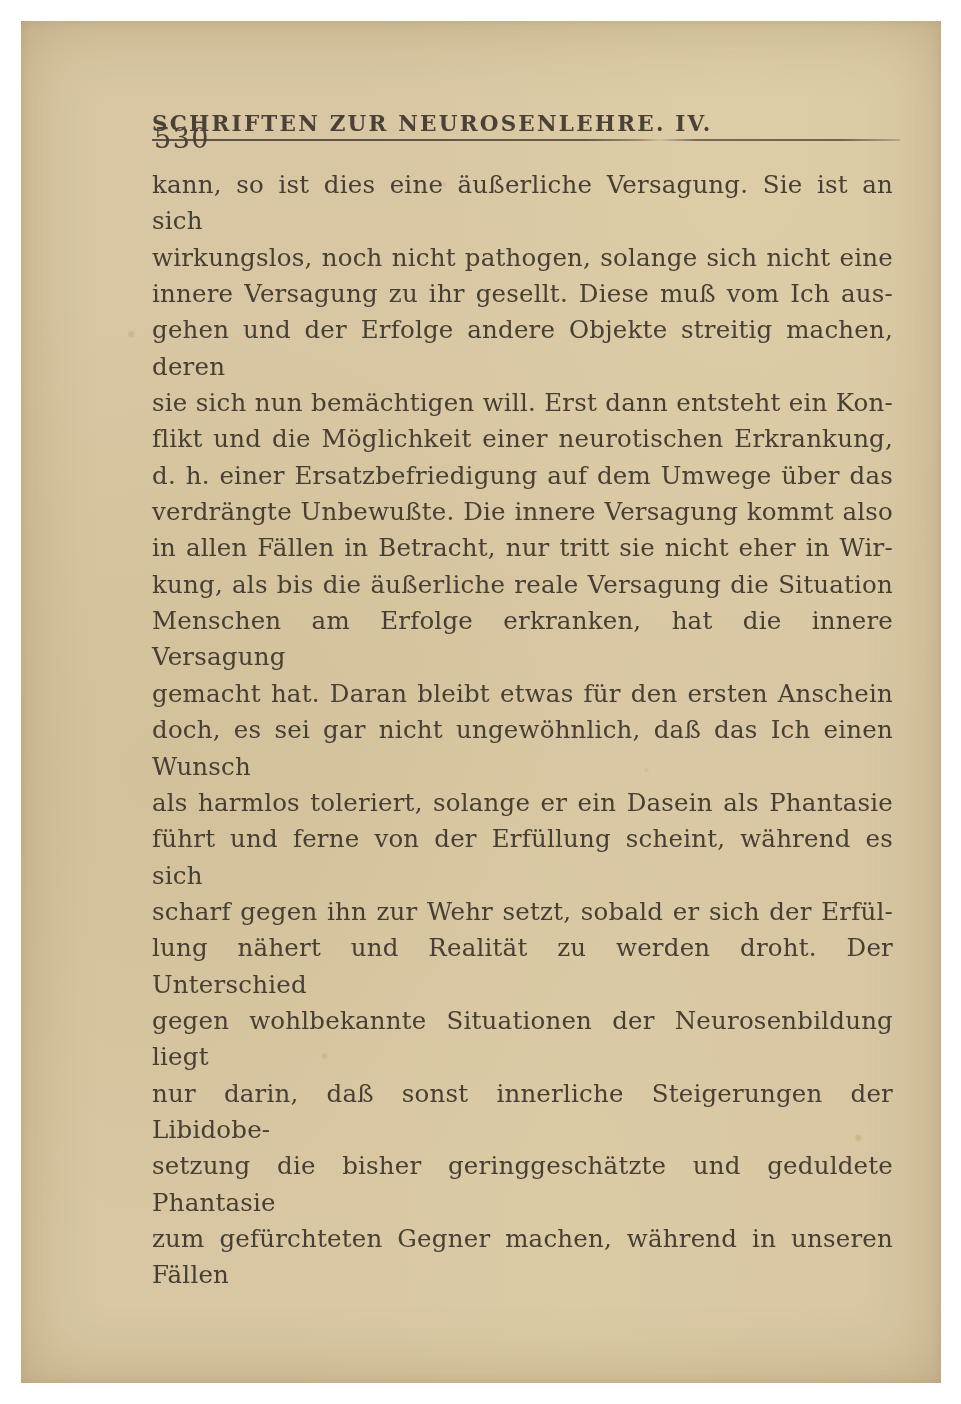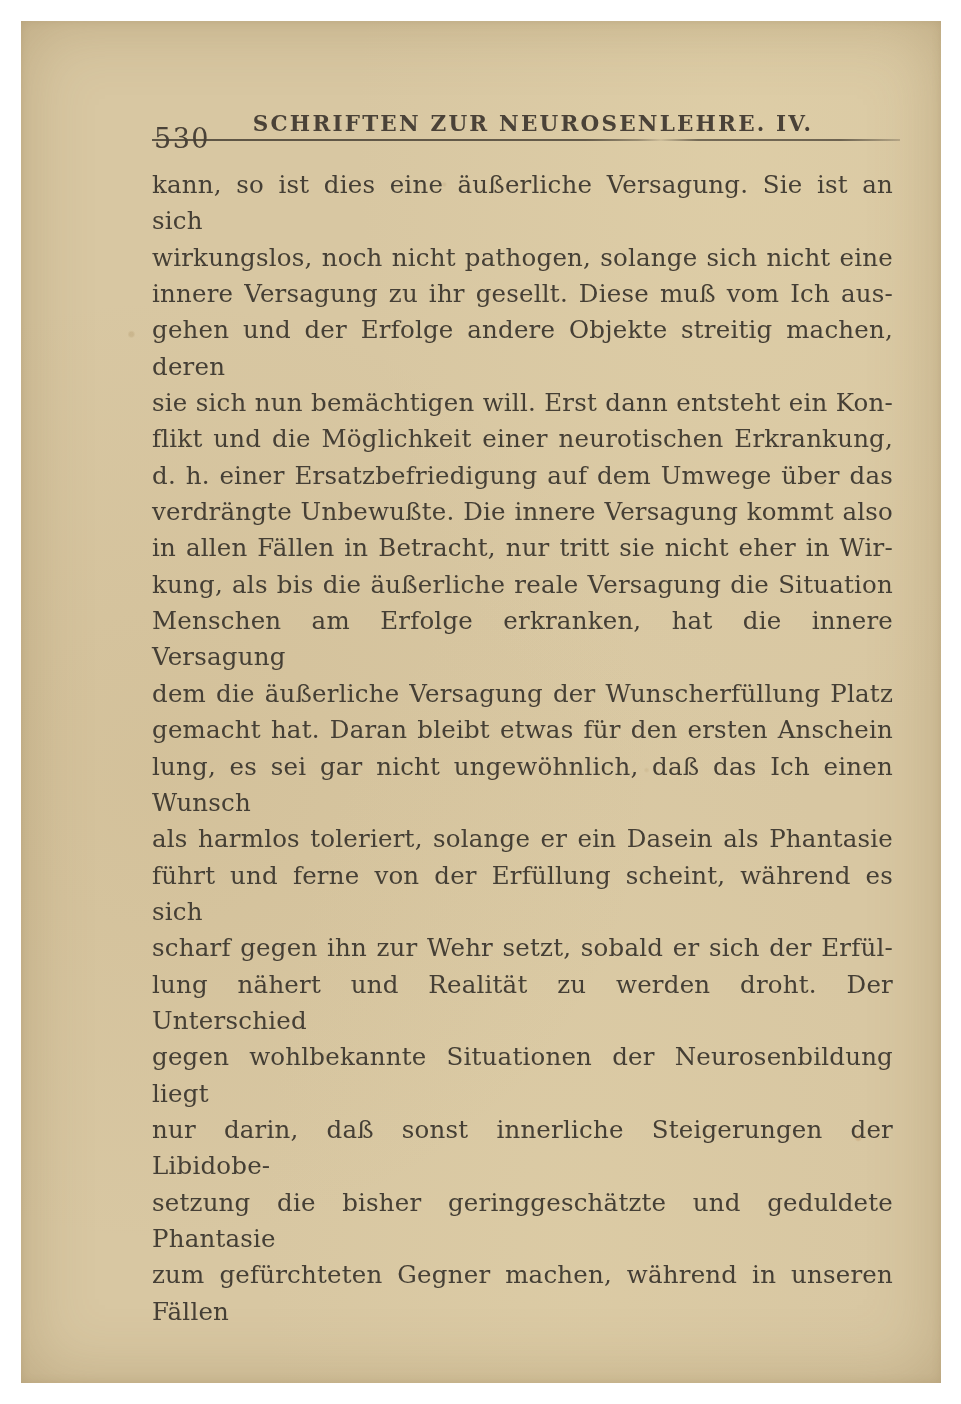--- a/index.html
+++ b/index.html
@@ -43,21 +43,20 @@
   }
   .page-number {
     position: absolute;
     left: 2px;
     top: 17px;
     font-size: 27px;
     letter-spacing: 1.5px;
   }
   .running-title {
     display: block;
-    text-align: center;
     font-size: 21.5px;
     font-weight: bold;
     letter-spacing: 2.2px;
     padding-top: 5px;
     white-space: nowrap;
   }
   .header-rule {
     position: absolute;
     left: 131px;
     top: 118px;
@@ -101,23 +100,22 @@
       <div class="line">wirkungslos, noch nicht pathogen, solange sich nicht eine</div>
       <div class="line">innere Versagung zu ihr gesellt. Diese muß vom Ich aus-</div>
       <div class="line">gehen und der Erfolge andere Objekte streitig machen, deren</div>
       <div class="line">sie sich nun bemächtigen will. Erst dann entsteht ein Kon-</div>
       <div class="line">flikt und die Möglichkeit einer neurotischen Erkrankung,</div>
       <div class="line">d. h. einer Ersatzbefriedigung auf dem Umwege über das</div>
       <div class="line">verdrängte Unbewußte. Die innere Versagung kommt also</div>
       <div class="line">in allen Fällen in Betracht, nur tritt sie nicht eher in Wir-</div>
       <div class="line">kung, als bis die äußerliche reale Versagung die Situation</div>
       <div class="line">Menschen am Erfolge erkranken, hat die innere Versagung</div>
-      <div class="line">dem die äußerliche Versagung der Wunscherfüllung Platz</div>
       <div class="line">gemacht hat. Daran bleibt etwas für den ersten Anschein</div>
-      <div class="line">lung, es sei gar nicht ungewöhnlich, daß das Ich einen Wunsch</div>
+      <div class="line">doch, es sei gar nicht ungewöhnlich, daß das Ich einen Wunsch</div>
       <div class="line">als harmlos toleriert, solange er ein Dasein als Phantasie</div>
       <div class="line">führt und ferne von der Erfüllung scheint, während es sich</div>
       <div class="line">scharf gegen ihn zur Wehr setzt, sobald er sich der Erfül-</div>
       <div class="line">lung nähert und Realität zu werden droht. Der Unterschied</div>
       <div class="line">gegen wohlbekannte Situationen der Neurosenbildung liegt</div>
       <div class="line">nur darin, daß sonst innerliche Steigerungen der Libidobe-</div>
       <div class="line">setzung die bisher geringgeschätzte und geduldete Phantasie</div>
       <div class="line">zum gefürchteten Gegner machen, während in unseren Fällen</div>
     </main>
 </div>

